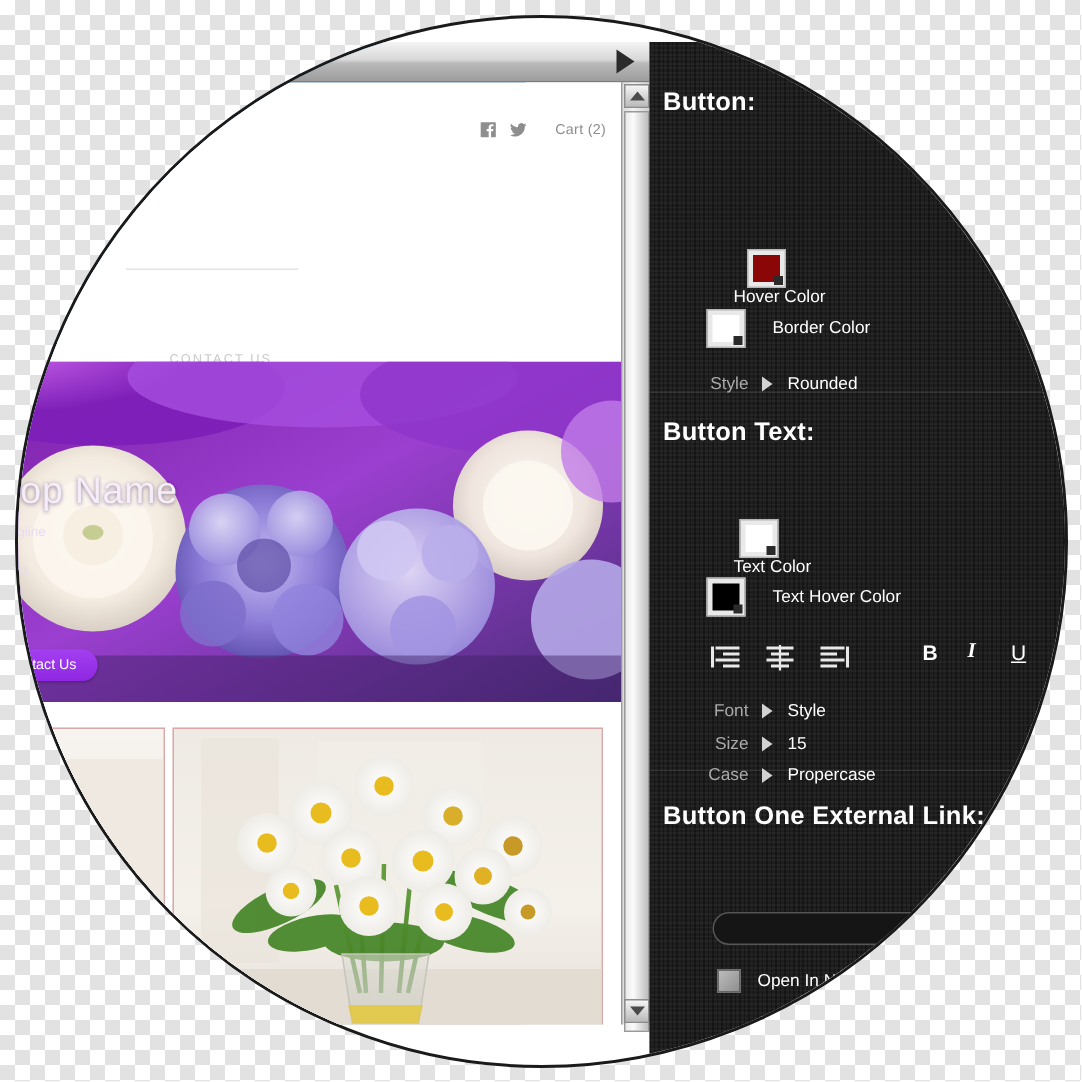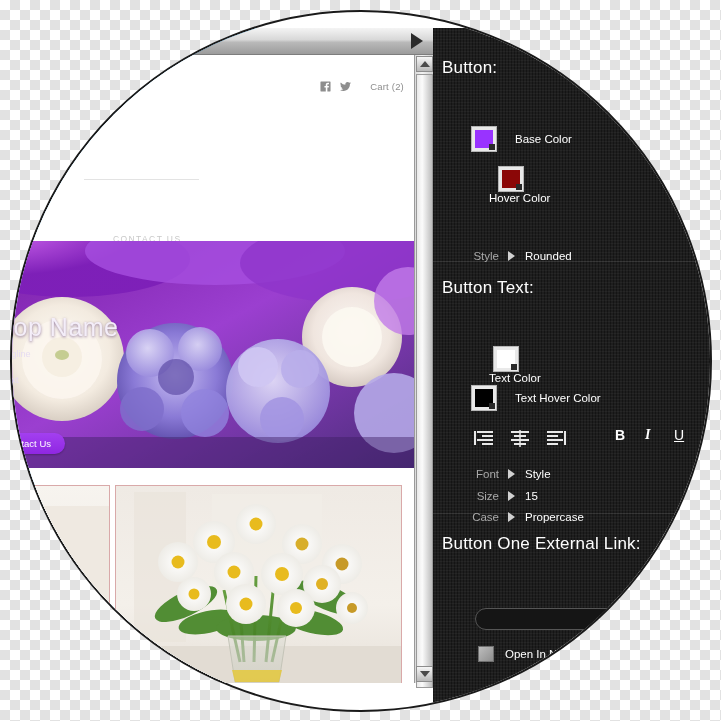--- a/index.html
+++ b/index.html
@@ -184,21 +184,21 @@
     width: 288px; height: 693px;
     background-color: #1e1e1e;
     background-image:
       repeating-linear-gradient(0deg, rgba(255,255,255,.035) 0 1px, transparent 1px 3px),
       repeating-linear-gradient(90deg, rgba(0,0,0,.35) 0 1px, transparent 1px 3px);
     color: #ffffff;
   }
   .panel-title {
     position: absolute; left: 9px;
     font-size: 17px; color: #fefefe; letter-spacing: .2px;
-    font-weight: 400;
+    font-weight: 700;
   }
   #t-button { top: 30px; }
   #t-button-text { top: 250px; }
   #t-extlink { top: 506px; }
 
   .section-divider {
     position: absolute; left: 0; width: 288px; height: 1px;
     background: rgba(255,255,255,.085);
   }
   #div1 { top: 233px; }
@@ -524,34 +524,34 @@
           <div class="sb-btn" id="sb-down">
             <span class="sb-arrow-down"></span>
           </div>
         </div>
       </div>
 
       <div id="panel">
 
         <div class="panel-title" id="t-button">Button:</div>
 
-        <div class="swatch-row" id="r-base">
-          <span class="swatch">
-            <i id="sw-base" style="background: rgb(153, 51, 255);"></i>
-          </span>
-          <span class="swatch-label">Base Color</span>
-        </div>
 
         <div class="swatch-row" id="r-hover">
           <span class="swatch">
             <i id="sw-hover" style="background: rgb(139, 7, 7);"></i>
           </span>
           <span class="swatch-label">Hover Color</span>
         </div>
 
+        <div class="swatch-row" id="r-border">
+          <span class="swatch">
+            <i id="sw-border" style="background: rgb(255, 255, 255);"></i>
+          </span>
+          <span class="swatch-label">Border Color</span>
+        </div>
 
         <div class="select-row" id="r-style">
           <span class="sel-key">Style</span>
           <span class="sel-caret"></span>
           <span class="sel-val">Rounded</span>
         </div>
 
         <div class="section-divider" id="div1"></div>
 
         <div class="panel-title" id="t-button-text">Button Text:</div>

